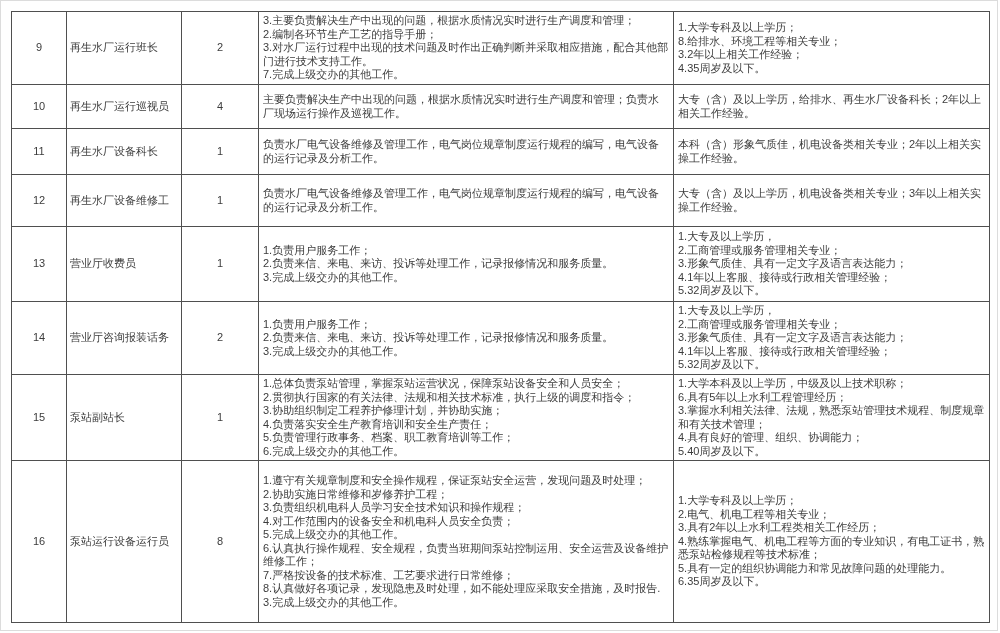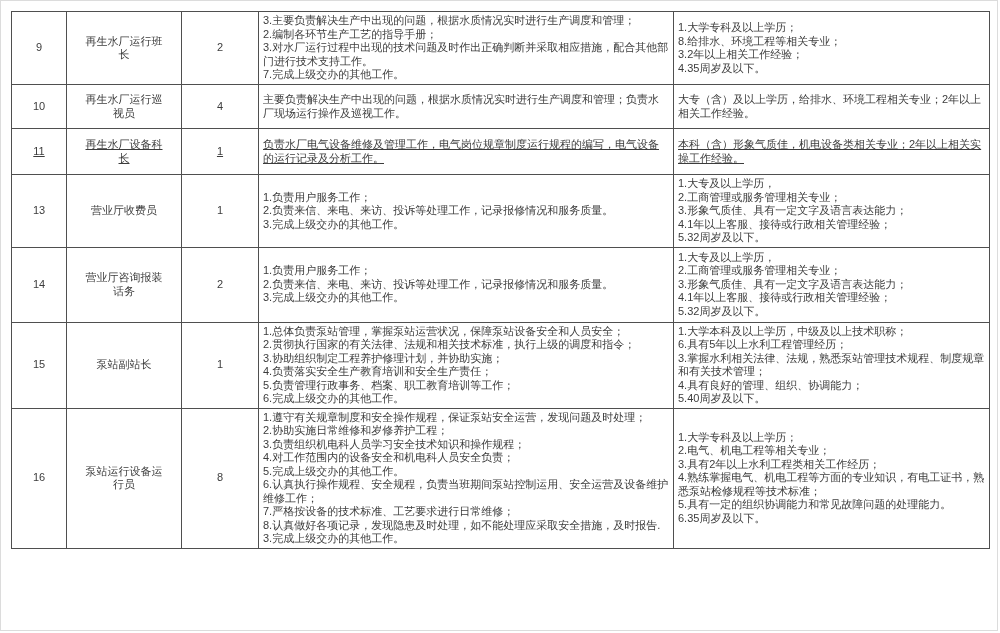--- a/index.html
+++ b/index.html
@@ -36,29 +36,29 @@
     box-sizing: border-box;
     overflow: hidden;
   }
   col.col-no     { width: 55px;  }
   col.col-title  { width: 115px; }
   col.col-count  { width: 77px;  }
   col.col-duties { width: 415px; }
   col.col-req    { width: 316px; }
 
   td.c-no, td.c-count { text-align: center; }
-  td.c-title { text-align: center; padding: 2px 15px; }
+  td.c-title { text-align: left; padding: 2px 3px; }
   td.c-duties, td.c-req { text-align: left; padding: 2px 4px; }
 
   .line { margin: 0; padding: 0; }
 
   
   tbody tr:nth-child(1) { height: 73px;  }
   tbody tr:nth-child(2) { height: 44px;  }
-  tbody tr:nth-child(3) { height: 46px; text-decoration: underline;  }
+  tbody tr:nth-child(3) { height: 46px;  }
   tbody tr:nth-child(4) { height: 52px;  }
   tbody tr:nth-child(5) { height: 75px;  }
   tbody tr:nth-child(6) { height: 73px;  }
   tbody tr:nth-child(7) { height: 84px;  }
   tbody tr:nth-child(8) { height: 162px; }
 </style>
 </head>
 <body>
 
 <div class="page-frame">
@@ -89,32 +89,43 @@
           </td>
   </tr>
         <tr class="job-row">
     <td class="c-no">10</td>
     <td class="c-title">再生水厂运行巡视员</td>
     <td class="c-count">4</td>
     <td class="c-duties">
             <div class="line">主要负责解决生产中出现的问题，根据水质情况实时进行生产调度和管理；负责水厂现场运行操作及巡视工作。</div>
           </td>
     <td class="c-req">
-            <div class="line">大专（含）及以上学历，给排水、环境工程相关专业；2年以上相关工作经验。</div>
+            <div class="line">大专（含）及以上学历，给排水、再生水厂设备科长；2年以上相关工作经验。</div>
           </td>
   </tr>
         <tr class="job-row">
     <td class="c-no">11</td>
     <td class="c-title">再生水厂设备科长</td>
     <td class="c-count">1</td>
     <td class="c-duties">
             <div class="line">负责水厂电气设备维修及管理工作，电气岗位规章制度运行规程的编写，电气设备的运行记录及分析工作。</div>
           </td>
     <td class="c-req">
             <div class="line">本科（含）形象气质佳，机电设备类相关专业；2年以上相关实操工作经验。</div>
+          </td>
+  </tr>
+        <tr class="job-row">
+    <td class="c-no">12</td>
+    <td class="c-title">再生水厂设备维修工</td>
+    <td class="c-count">1</td>
+    <td class="c-duties">
+            <div class="line">负责水厂电气设备维修及管理工作，电气岗位规章制度运行规程的编写，电气设备的运行记录及分析工作。</div>
+          </td>
+    <td class="c-req">
+            <div class="line">大专（含）及以上学历，机电设备类相关专业；3年以上相关实操工作经验。</div>
           </td>
   </tr>
         <tr class="job-row">
     <td class="c-no">13</td>
     <td class="c-title">营业厅收费员</td>
     <td class="c-count">1</td>
     <td class="c-duties">
             <div class="line">1.负责用户服务工作；</div>
             <div class="line">2.负责来信、来电、来访、投诉等处理工作，记录报修情况和服务质量。</div>
             <div class="line">3.完成上级交办的其他工作。</div>

